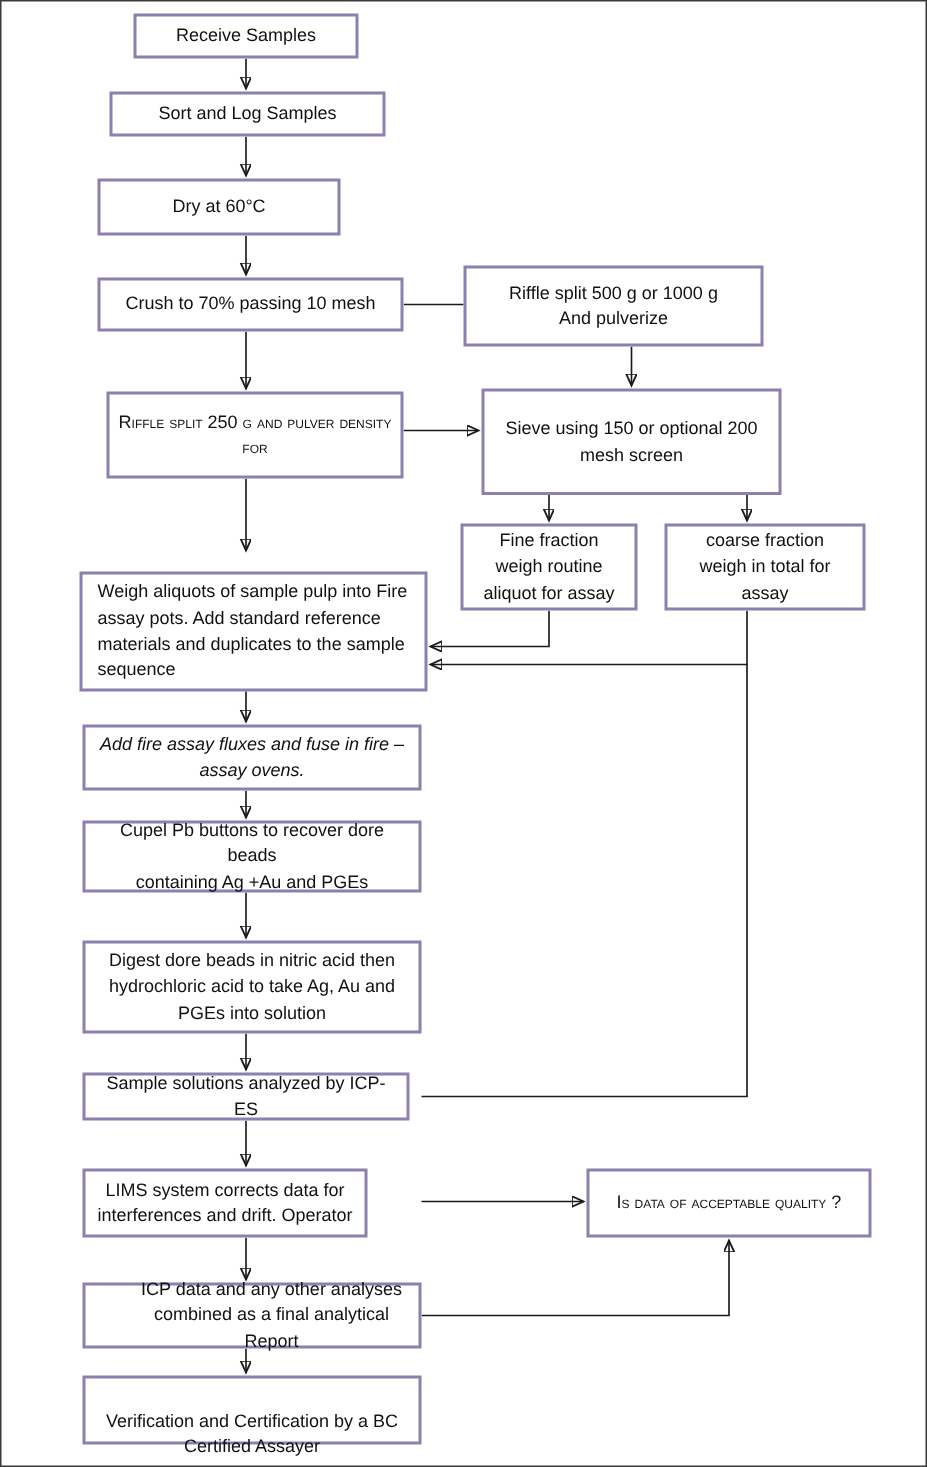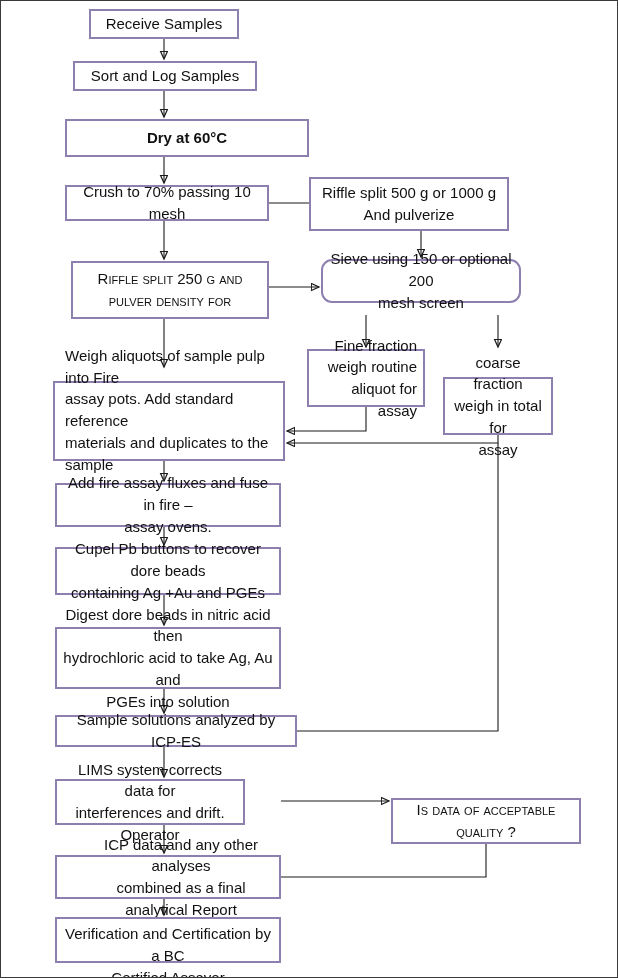--- a/index.html
+++ b/index.html
@@ -22,31 +22,31 @@
   .node {
     position: absolute;
     box-sizing: border-box;
     border: 2px solid #8d7fae;
     background: #ffffff;
     display: flex;
     align-items: center;
     justify-content: center;
     text-align: center;
     color: #111111;
-    font-size: 15px;
+    font-size: 12px;
     line-height: 1.45;
     padding: 3px 6px;
   }
   .node span {
     display: block;
     width: 100%;
   }
   .node.caps {
     font-variant: small-caps;
-    font-size: 15px;
+    font-size: 12px;
   }
   svg.lines {
     position: absolute;
     left: 0;
     top: 0;
     width: 618px;
     height: 978px;
     pointer-events: none;
   }
   .lines line, .lines path {
@@ -116,87 +116,87 @@
   </svg>
 
   <div class="node" style="left:88px; top:8px; width:150px; height:30px;">
     <span>Receive Samples</span>
   </div>
 
   <div class="node" style="left:72px; top:60px; width:184px; height:30px;">
     <span>Sort and Log Samples</span>
   </div>
 
-  <div class="node" style="left:64px; top:118px; width:244px; height:38px;font-weight:bold;">
+  <div class="node" style="left:64px; top:118px; width:162px; height:38px;">
     <span>Dry at 60°C</span>
   </div>
 
   <div class="node" style="left:64px; top:184px; width:204px; height:36px;align-items:center;">
     <span>Crush to 70% passing 10 mesh</span>
   </div>
 
   <div class="node" style="left:308px; top:176px; width:200px; height:54px;">
     <span style="white-space:pre-line;">Riffle split 500 g or 1000 g
 And pulverize</span>
   </div>
 
   <div class="node caps" style="left:70px; top:260px; width:198px; height:58px;">
     <span style="white-space:pre-line;">Riffle split 250 g and pulver density for</span>
   </div>
 
-  <div class="node" style="left:320px; top:258px; width:200px; height:44px;border-radius:11px;">
+  <div class="node" style="left:320px; top:258px; width:200px; height:71px;">
     <span style="white-space:pre-line;">Sieve using 150 or optional 200
 mesh screen</span>
   </div>
 
-  <div class="node" style="left:306px; top:348px; width:118px; height:58px;text-align:right;">
+  <div class="node" style="left:306px; top:348px; width:118px; height:58px;">
     <span style="white-space:pre-line;">Fine fraction
 weigh routine
 aliquot for assay</span>
   </div>
 
-  <div class="node" style="left:442px; top:348px; width:110px; height:58px;margin-top:28px;">
+  <div class="node" style="left:442px; top:348px; width:134px; height:58px;">
     <span style="white-space:pre-line;">coarse fraction
 weigh in total for
 assay</span>
   </div>
 
   <div class="node" style="left:52px; top:368px; width:232px; height:80px; justify-content:flex-start; text-align:left; padding-left:10px;margin-top:12px;">
     <span style="white-space:pre-line; text-align:left;">Weigh aliquots of sample pulp into Fire
 assay pots. Add standard reference
 materials and duplicates to the sample
 sequence</span>
   </div>
 
-  <div class="node" style="left:54px; top:482px; width:226px; height:44px;">
+  <div class="node" style="left:54px; top:482px; width:226px; height:44px;font-style:italic;">
     <span style="white-space:pre-line;">Add fire assay fluxes and fuse in fire –
 assay ovens.</span>
   </div>
 
   <div class="node" style="left:54px; top:626px; width:226px; height:62px;">
     <span style="white-space:pre-line;">Digest dore beads in nitric acid then
 hydrochloric acid to take Ag, Au and
 PGEs into solution</span>
   </div>
 
   <div class="node" style="left:54px; top:546px; width:226px; height:48px;">
     <span style="white-space:pre-line;">Cupel Pb buttons to recover dore beads
 containing Ag +Au and PGEs</span>
   </div>
 
-  <div class="node" style="left:54px; top:714px; width:242px; height:32px;text-align:center;">
+  <div class="node" style="left:54px; top:714px; width:218px; height:32px;text-align:center;">
     <span>Sample solutions analyzed by ICP-ES</span>
   </div>
 
   <div class="node" style="left:54px; top:778px; width:190px; height:46px;">
     <span style="white-space:pre-line;">LIMS system corrects data for
 interferences and drift. Operator</span>
   </div>
 
-  <div class="node caps" style="left:390px; top:797px; width:190px; height:46px;">
+  <div class="node caps" style="left:390px; top:778px; width:190px; height:46px;">
     <span>Is data of acceptable quality ?</span>
   </div>
 
   <div class="node" style="left:54px; top:854px; width:226px; height:44px;padding-left:32px;">
     <span style="white-space:pre-line;">ICP data and any other analyses
 combined as a final analytical Report</span>
   </div>
 
   <div class="node" style="left:54px; top:916px; width:226px; height:46px;">
     <span style="white-space:pre-line;margin-top:32px;">Verification and Certification by a BC

